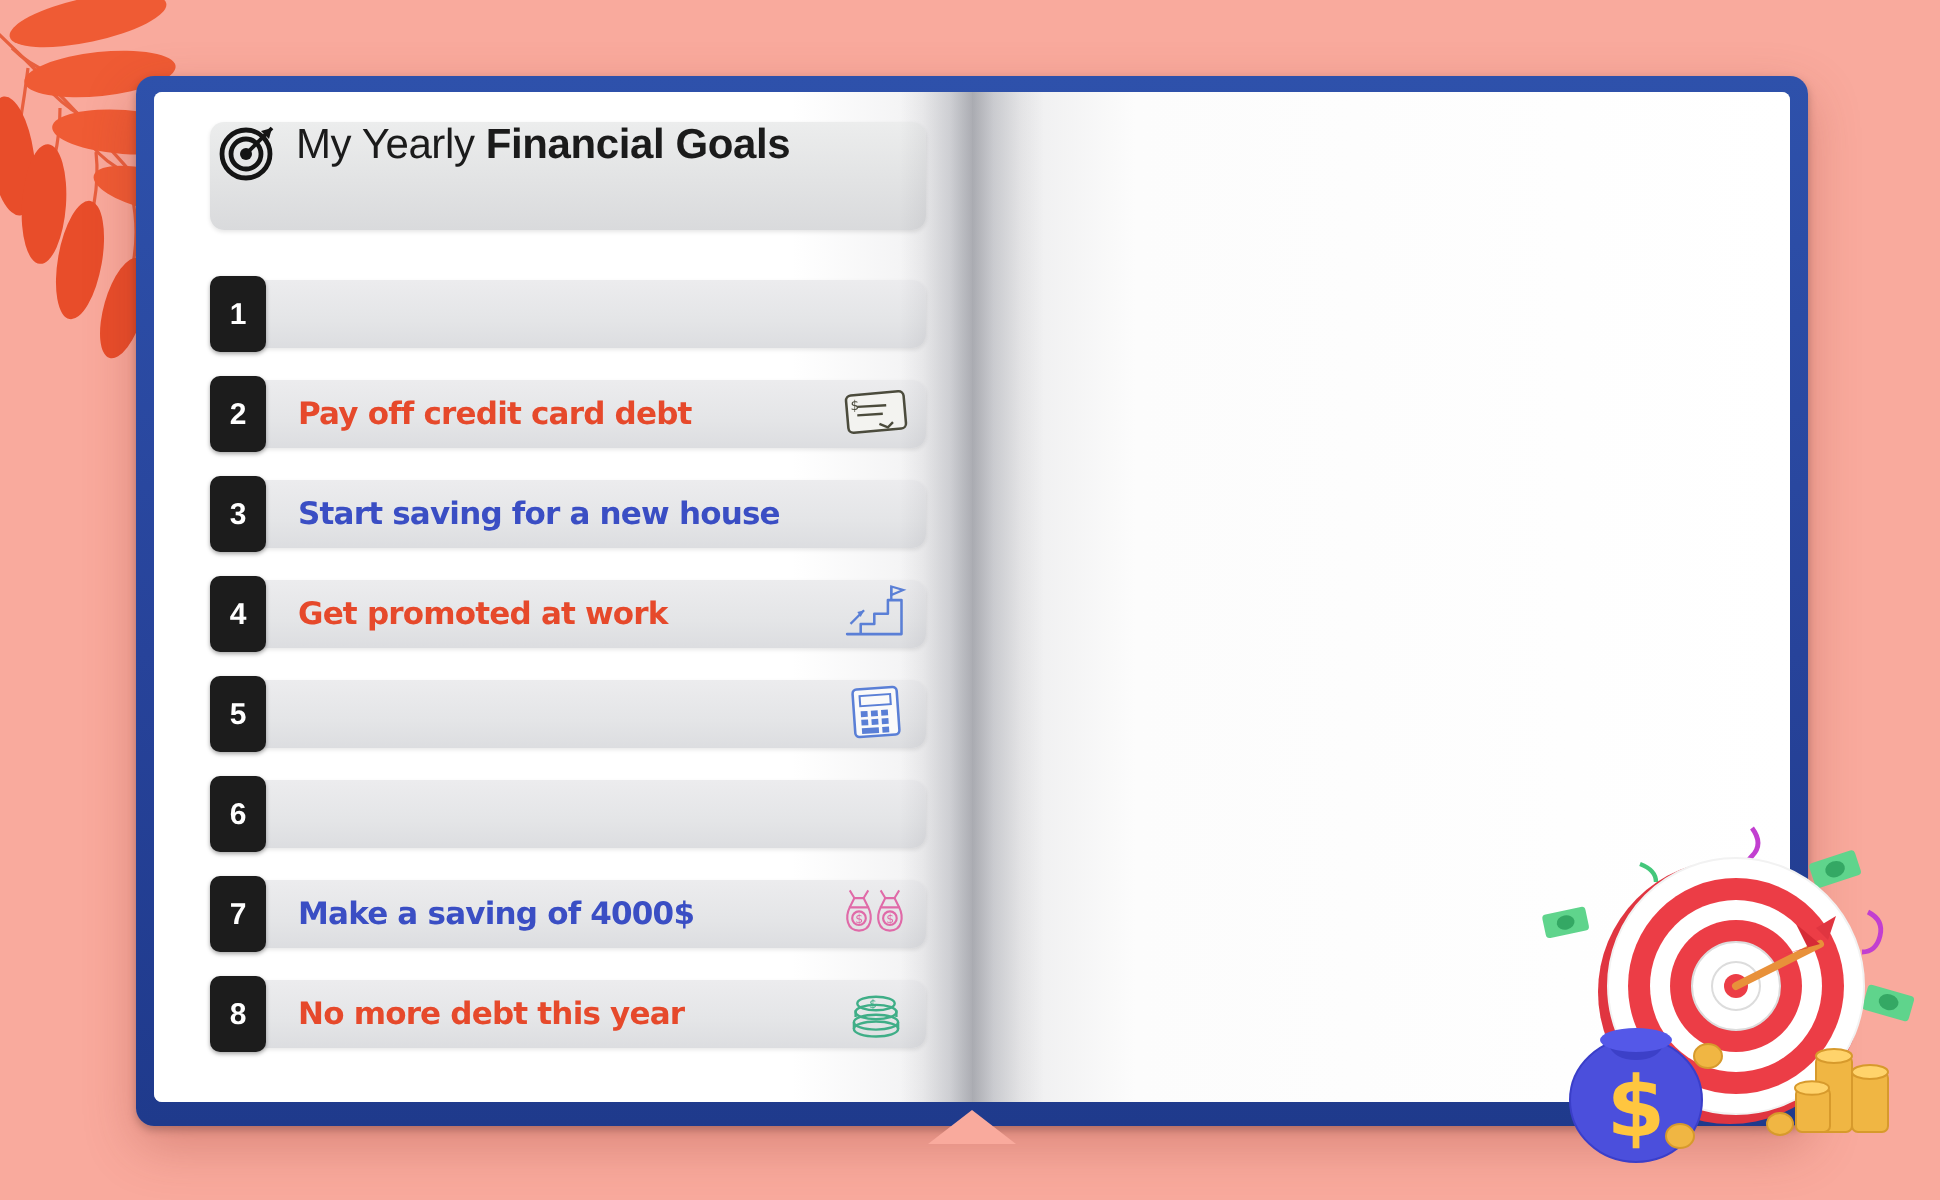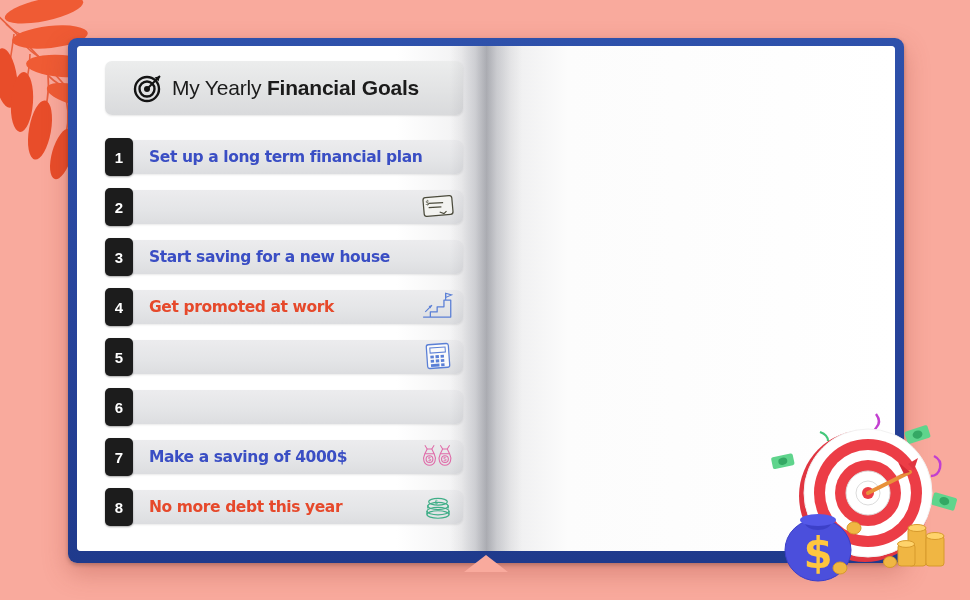--- a/index.html
+++ b/index.html
@@ -71,21 +71,21 @@
   
   #left-content {
     position: absolute; left: 20px; top: 0px;
     width: 375px; height: 505px;
   }
   #goals-title-bar {
     position: absolute; left: 8px; top: 15px;
     width: 358px; height: 54px;
     background: linear-gradient(180deg,#eceded 0%, #e2e3e4 55%, #d9dadc 100%);
     border-radius: 7px;
-    display: flex; align-items: center; gap: 9px; padding-left: 28px;
+    display: flex; align-items: flex-start; gap: 9px; padding-left: 4px;
     box-shadow: 0 1px 2px rgba(0,0,0,.10);
   }
   #goals-title-bar .ttl {
     font-size: 21px; color: #1b1b1b; letter-spacing: -0.2px; white-space: nowrap;
   }
   #goals-title-bar .ttl b { font-weight: 700; }
   #goals-title-bar .ttl .lite { font-weight: 400; }
 
   .goal-row {
     position: absolute; left: 8px; width: 358px; height: 38px;
@@ -163,26 +163,26 @@
             <circle cx="14" cy="16" r="3" fill="#141414"></circle>
             <line x1="14" y1="16" x2="27" y2="3" stroke="#141414" stroke-width="1.9"></line>
             <path d="M27,3 L21.5,4.5 L25.5,8.5 Z" fill="#141414"></path>
           </svg>
           <div class="ttl"><span class="lite">My Yearly </span><b>Financial Goals</b></div>
         </div>
 
         <div class="goal-row" style="top:92px">
           <div class="goal-bar"></div>
           <div class="goal-num">1</div>
-          <div class="goal-text blue">Set up a long term financial plan</div>
         </div>
 
         <div class="goal-row" style="top:142px">
           <div class="goal-bar"></div>
           <div class="goal-num">2</div>
+          <div class="goal-text red">Pay off credit card debt</div>
           <svg class="goal-icon" viewBox="0 0 40 34">
             <rect x="3" y="6" width="34" height="22" rx="3" fill="#f3f3f0" stroke="#4b4b3c" stroke-width="1.5" transform="rotate(-5 20 17)"></rect>
             <line x1="9" y1="14" x2="26" y2="13" stroke="#4b4b3c" stroke-width="1.4"></line>
             <line x1="9" y1="19" x2="24" y2="18" stroke="#4b4b3c" stroke-width="1.4"></line>
             <path d="M22,24 l5,2 l3,-3" fill="none" stroke="#4b4b3c" stroke-width="1.4"></path>
             <text x="5" y="16" font-size="8" fill="#4b4b3c" font-family="DejaVu Sans">$</text>
           </svg>
         </div>
 
         <div class="goal-row" style="top:192px">

